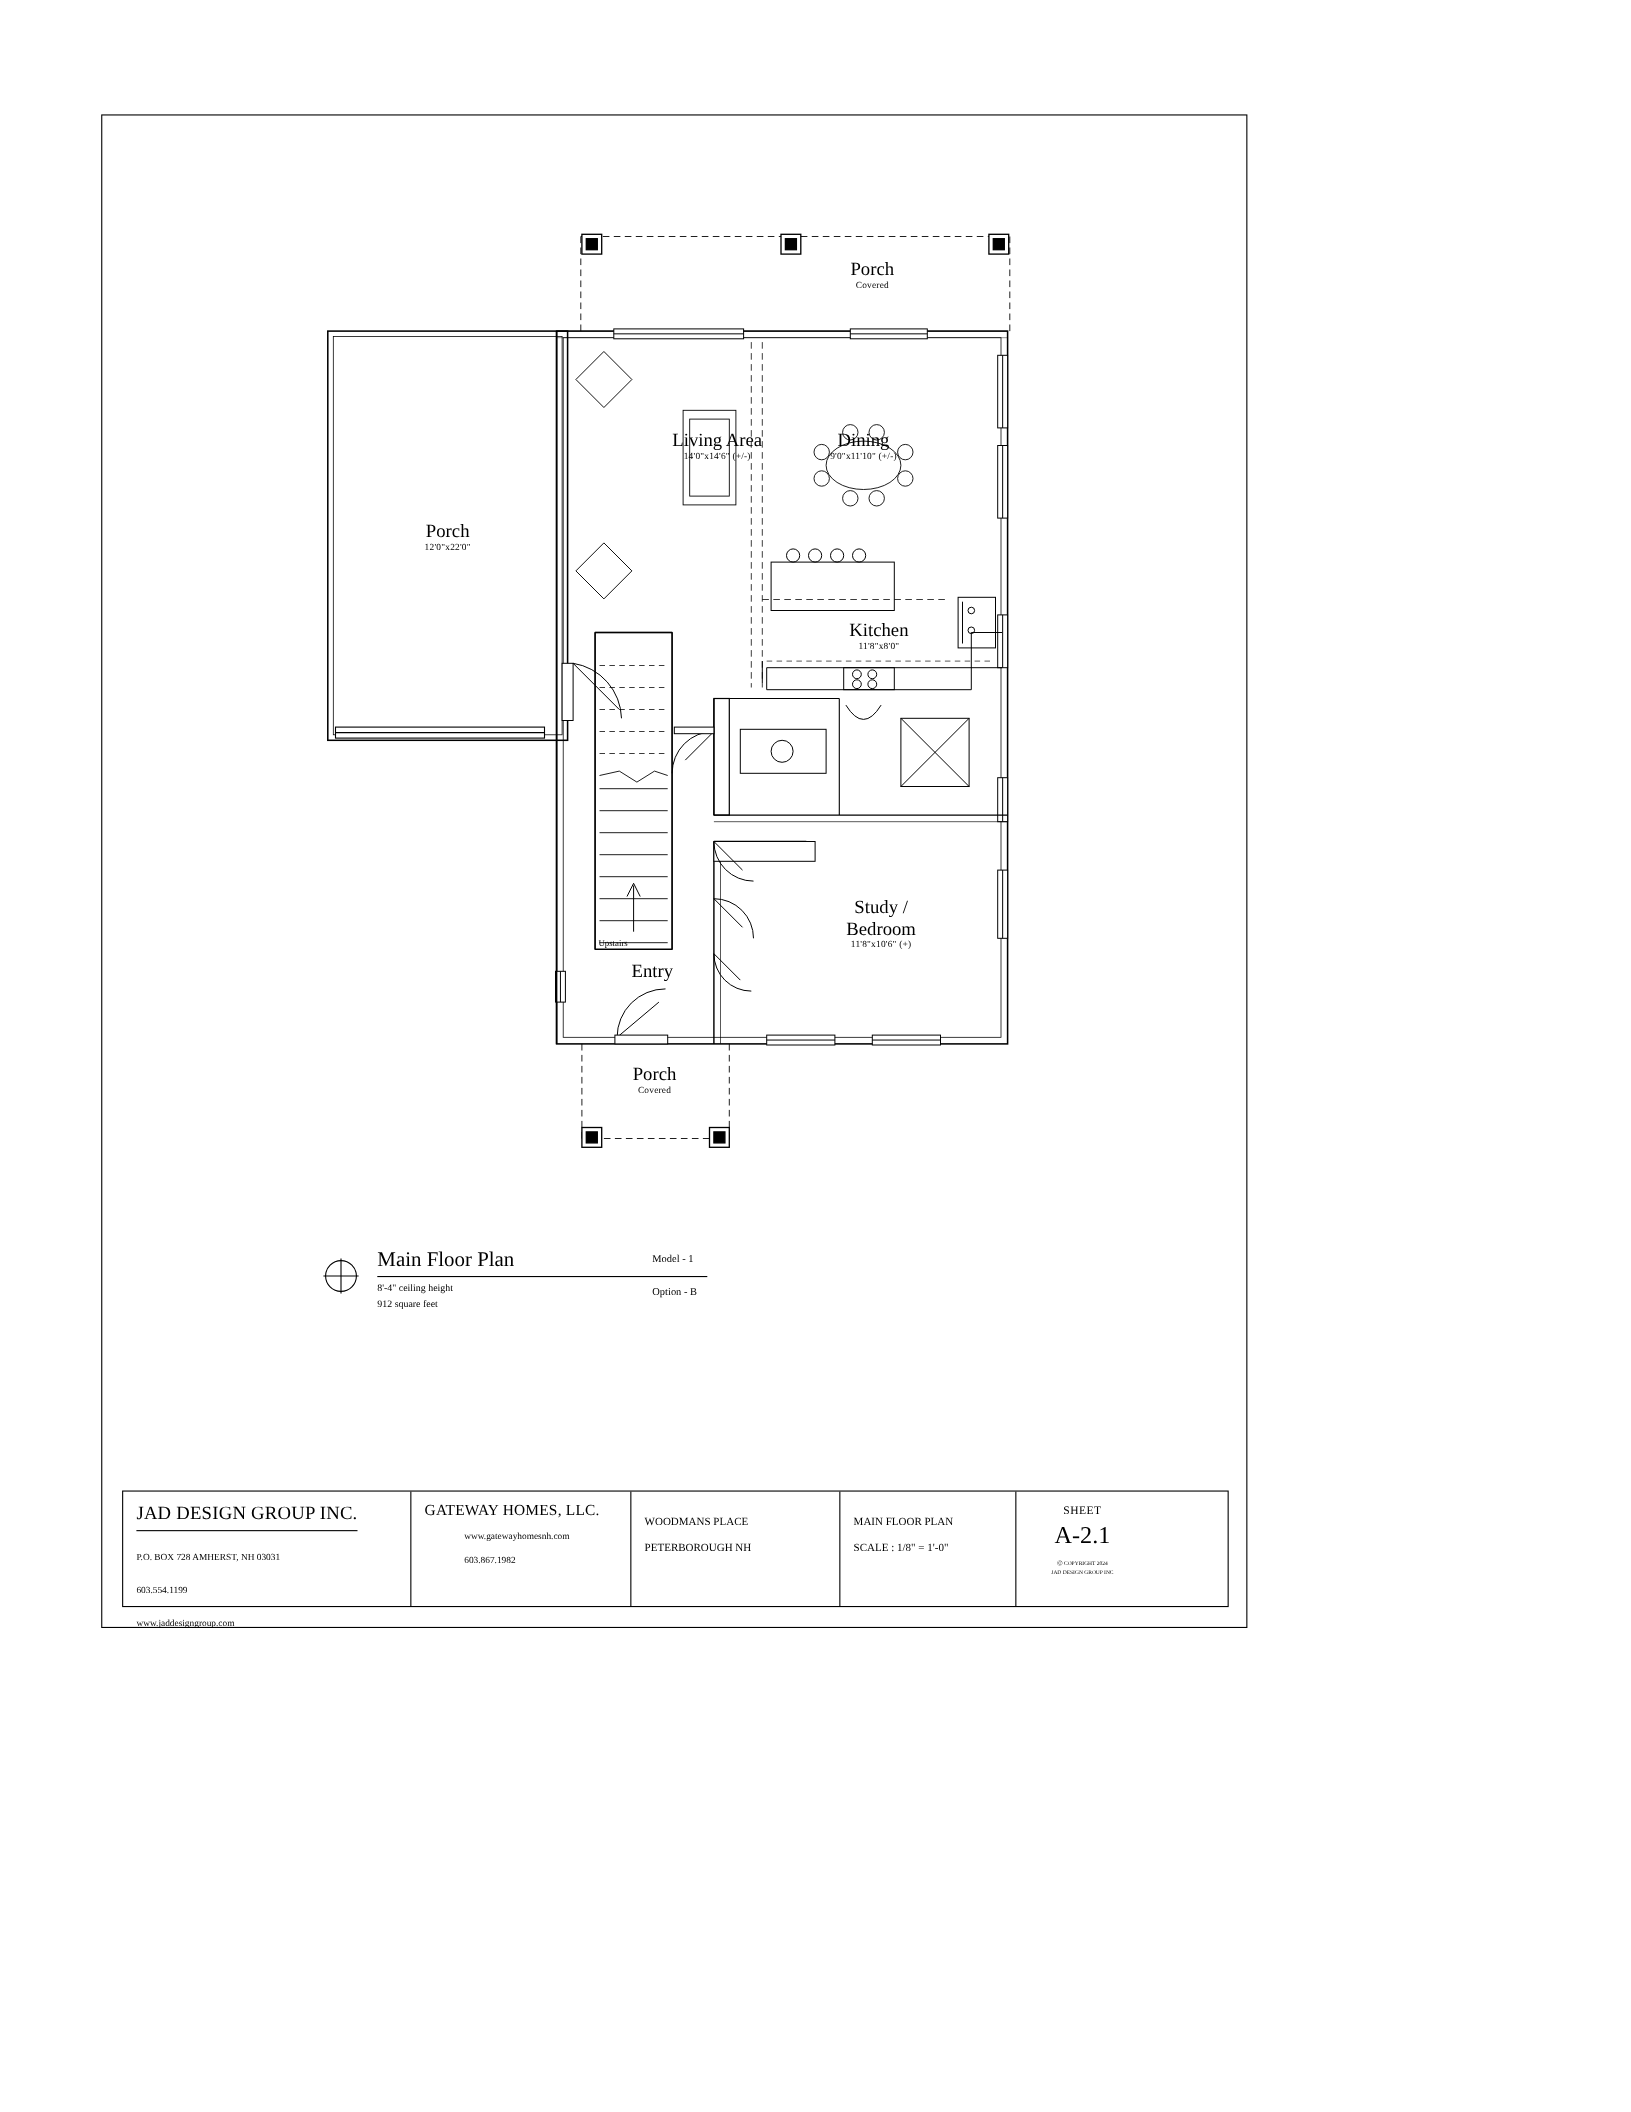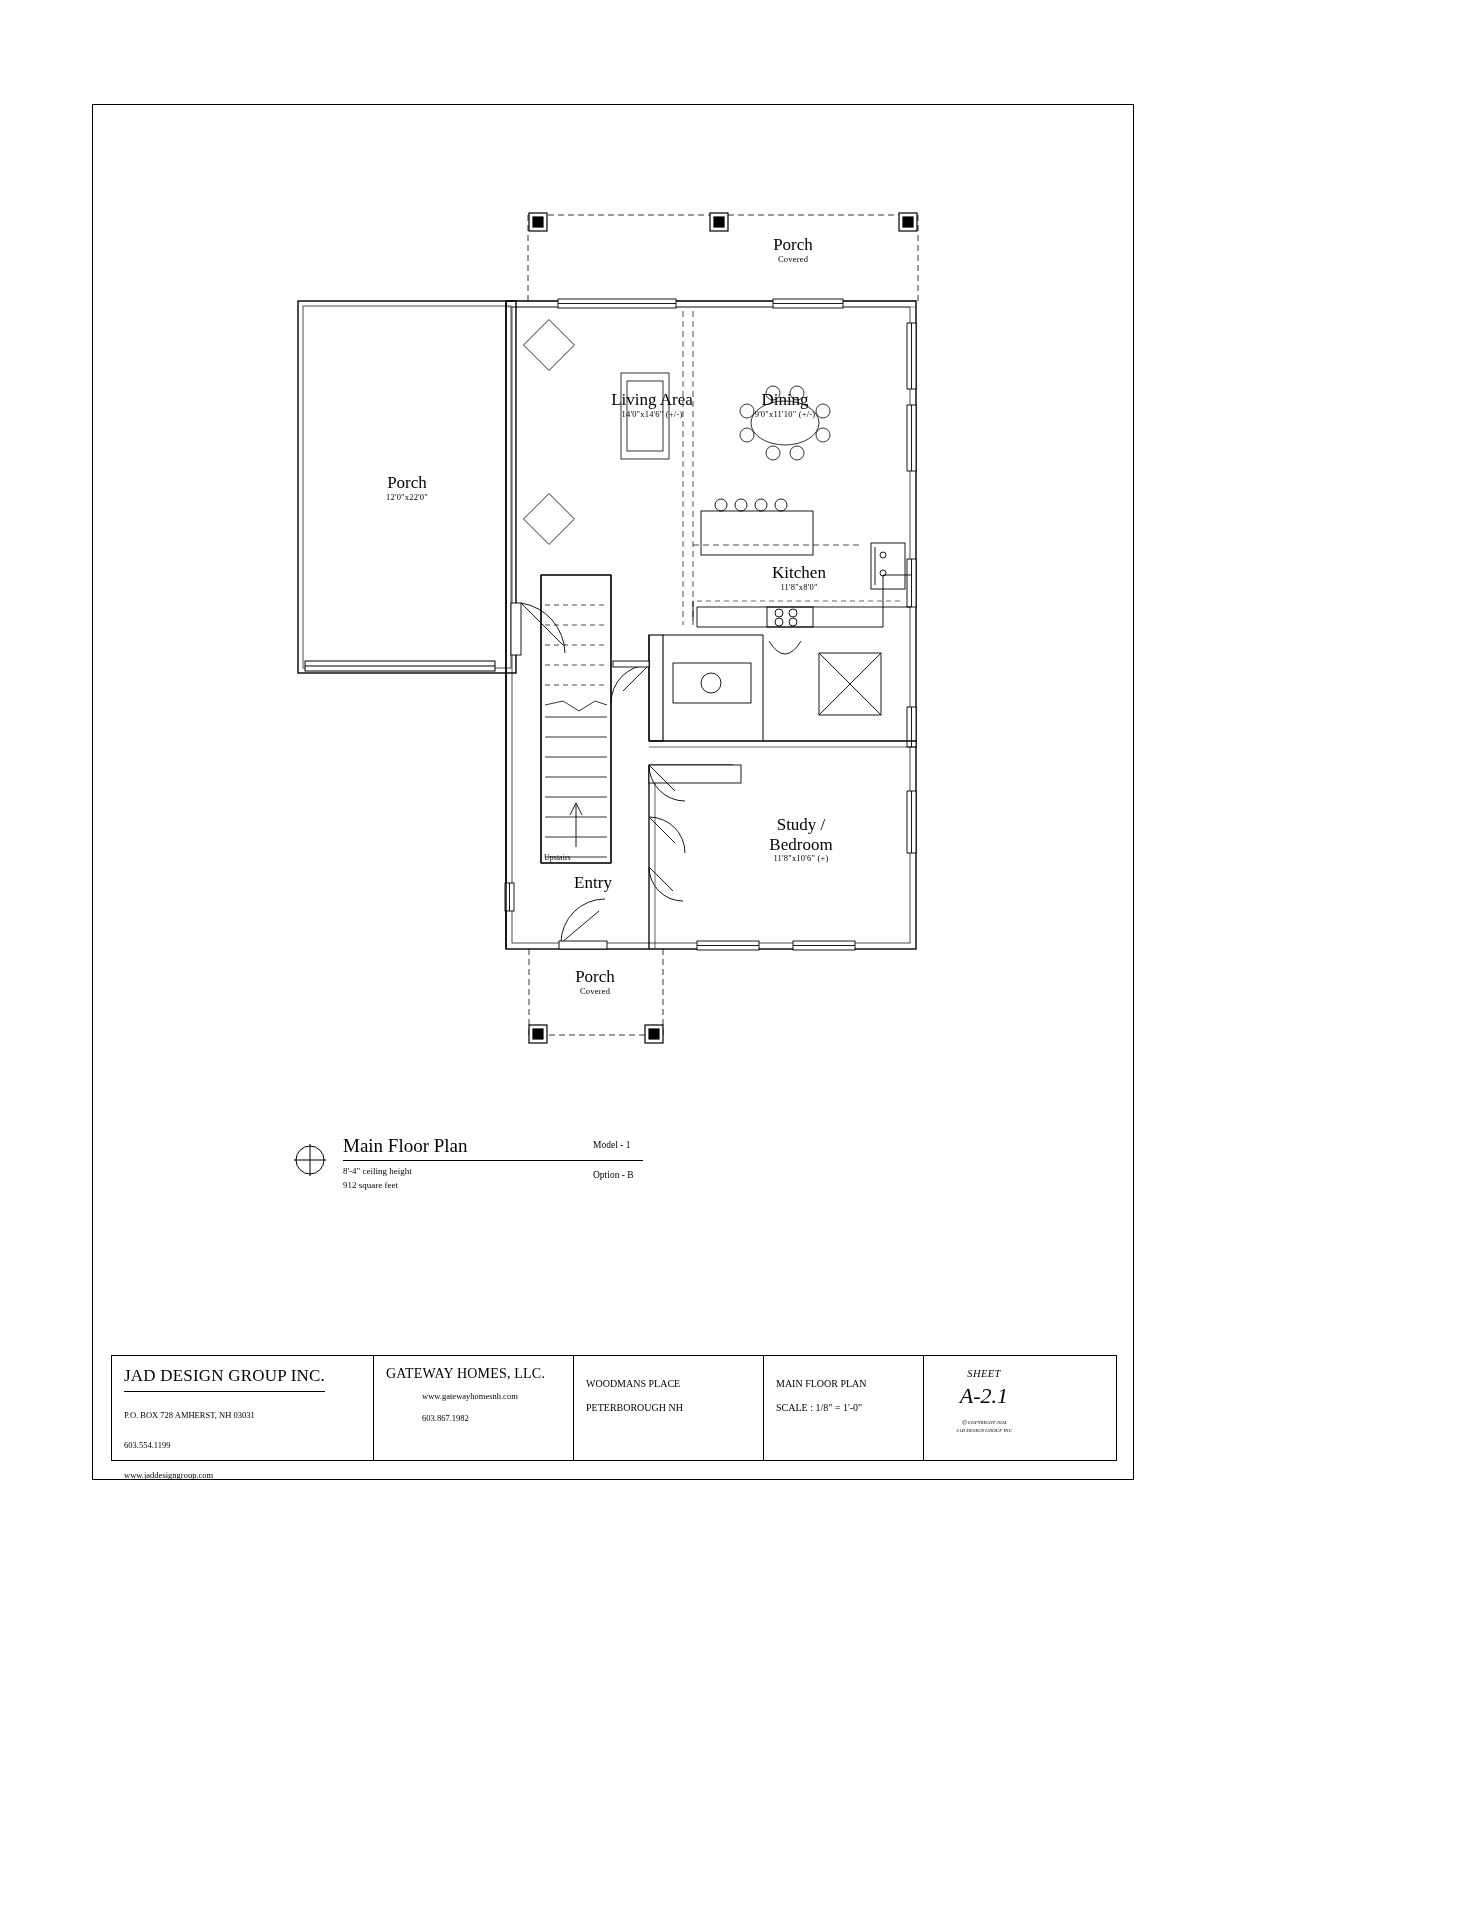--- a/index.html
+++ b/index.html
@@ -122,21 +122,21 @@
   }
   .tb-job { width: 136px; font-size: 9.5px; line-height: 1.95; }
   .tb-client { width: 200px; }
   .tb-client .client-name {
     font-size: 14px;
     letter-spacing: 0.2px;
   }
   .tb-client .client-line { font-size: 8.5px; line-height: 1.9; margin-top: 6px; margin-left: 36px; }
   .tb-project { width: 190px; font-size: 10px; line-height: 2.4; padding-top: 16px; }
   .tb-sheetinfo { width: 160px; font-size: 10px; line-height: 2.4; padding-top: 16px; }
-  .tb-sheet { width: 120px; text-align: center; font-style: italic; }
+  .tb-sheet { width: 120px; text-align: center; }
   .tb-sheet .sh-label { font-size: 10.5px; margin-top: 2px; letter-spacing: 0.4px; }
   .tb-sheet .sh-num { font-size: 22px; margin-top: 4px; }
   .tb-sheet .sh-copy { font-size: 5px; line-height: 1.5; margin-top: 10px; }
   svg { display: block; }
 </style>
 </head>
 <body>
 
 <div class="sheet">
 

